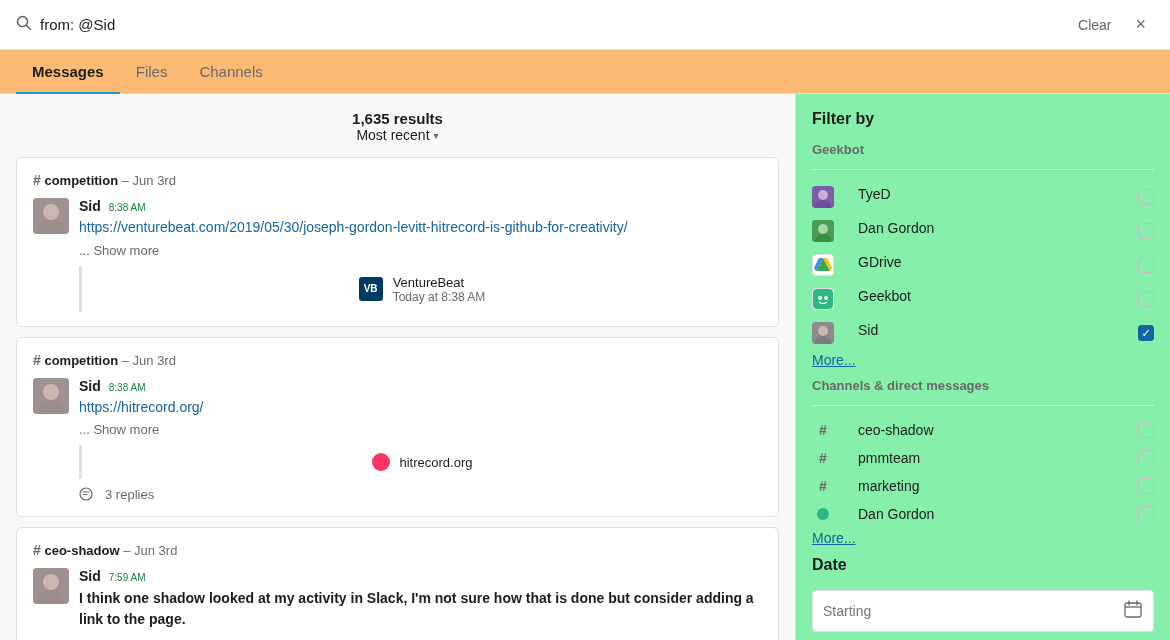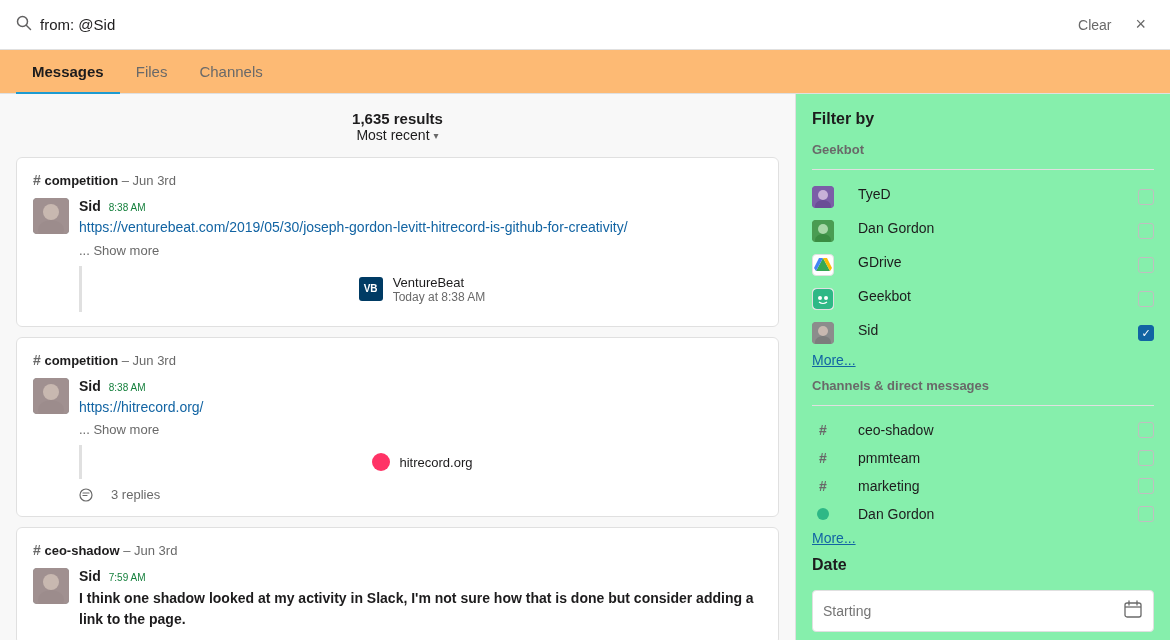--- a/index.html
+++ b/index.html
@@ -215,22 +215,22 @@
       font-size: 13px;
       color: #1d1c1d;
     }
     .preview-time {
       font-size: 12px;
       color: #696969;
       display: block;
     }
     .replies-row {
       display: flex;
-      align-items: center;
-      gap: 18px;
+      align-items: flex-start;
+      gap: 12px;
       margin-top: 8px;
       color: #696969;
       font-size: 13px;
       cursor: pointer;
     }
     .message-text {
       font-size: 14px;
       color: #1d1c1d;
       line-height: 1.5;
       font-weight: bold;

